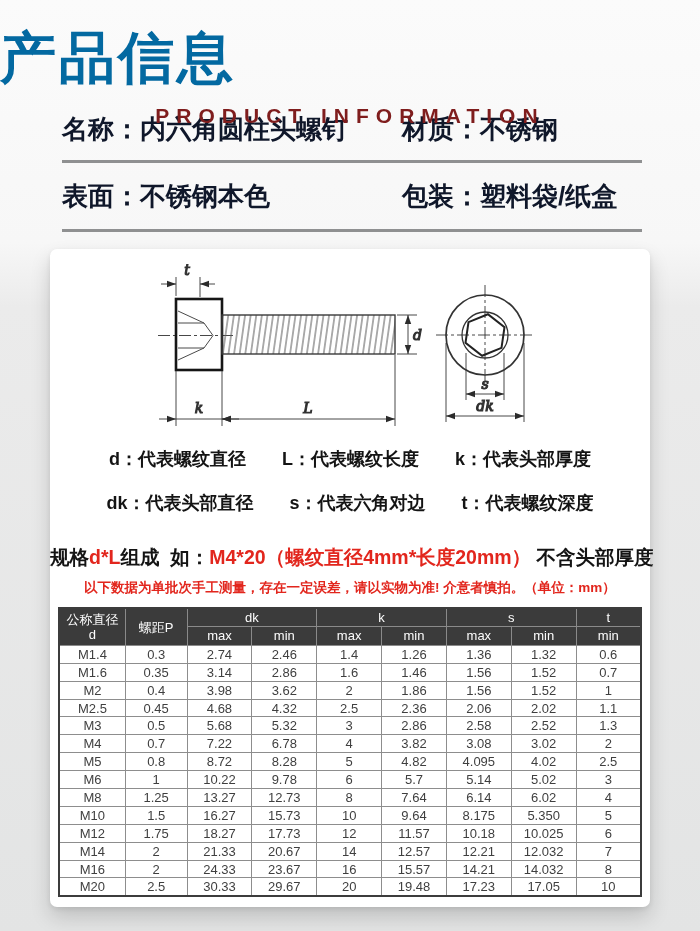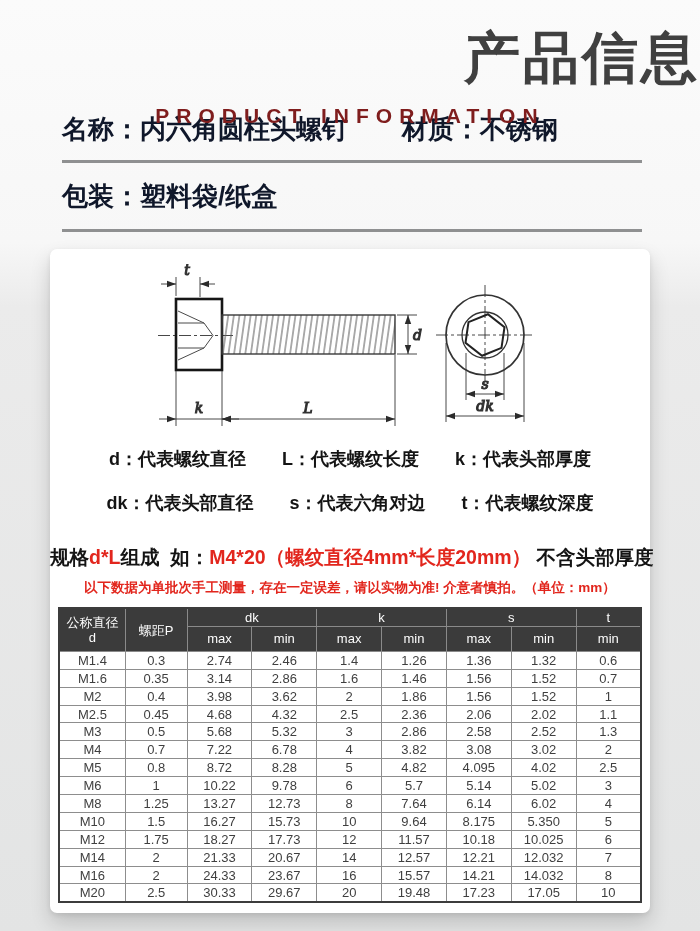--- a/index.html
+++ b/index.html
@@ -4,22 +4,22 @@
 <style>
   * { box-sizing: border-box; }
   html,body { margin:0; padding:0; }
   body {
     width:700px; height:931px; overflow:hidden;
     font-family:"Liberation Sans","DejaVu Sans",sans-serif;
     background:linear-gradient(180deg,#fbfbfb 0%,#f7f7f7 26%,#ebebeb 33%,#e3e4e4 100%);
   }
   .header { position:relative; padding-top:26px; }
   .page-title {
-    margin:0; text-align:right; font-size:56px; letter-spacing:3px;
-    font-weight:800; color:#404040; line-height:1.15;
+    margin:0; text-align:left; font-size:56px; letter-spacing:3px;
+    font-weight:800; color:#0369a1; line-height:1.15;
   }
   .watermark {
     position:absolute; top:104px; left:0; width:100%; text-align:center;
     font-size:21px; letter-spacing:7px; color:#7f1d1d; font-weight:600;
   }
   .info { margin:22px 58px 0 62px; font-size:26px; font-weight:600; color:#0f172a; }
   .info-row { display:grid; grid-template-columns:340px 1fr; white-space:nowrap; }
   .rule { border:none; height:3px; background:#8f9091; margin:13px 0 0 0; }
   .rule2 { margin-top:15px; }
   .info-row.second { margin-top:16px; }
@@ -40,39 +40,40 @@
   .warning { text-align:center; font-size:13.5px; font-weight:700; margin-top:7px; line-height:20px; white-space:nowrap; }
 
   table.spec {
     width:584px; margin:9px auto 0 auto; border-collapse:collapse; table-layout:fixed;
     border:2px solid #3c3c3c; font-size:13px; color:#3f3f3f;
   }
   table.spec col.c1 { width:11.4%; } table.spec col.c2 { width:10.6%; }
   table.spec th, table.spec td { border:1px solid #8d8d8d; text-align:center; padding:0; }
   table.spec thead th { background:#3b3b3b; color:#fdfdfd; border-color:#8a8a8a; font-weight:400; }
   table.spec thead tr.top th { height:18px; font-size:13px; line-height:15px; }
-  table.spec thead tr.sub th { height:25px; font-weight:400; font-size:13px; }
+  table.spec thead tr.sub th { height:19px; font-weight:400; font-size:13px; }
   table.spec thead th.dia { line-height:14px; font-size:12.5px; }
   table.spec tbody td { height:17.9px; background:#fff; line-height:1; }
 </style>
 </head>
 <body>
 
 <div class="header">
   <div class="watermark">PRODUCT INFORMATION</div>
   <h1 class="page-title">产品信息</h1>
 </div>
 
 <div class="info">
   <div class="info-row">
     <span>名称：内六角圆柱头螺钉</span>
     <span>材质：不锈钢</span>
   </div>
   <hr class="rule">
   <div class="info-row second">
+    <span>表面：不锈钢本色</span>
     <span>包装：塑料袋/纸盒</span>
   </div>
   <hr class="rule rule2">
 </div>
 
 <div class="card">
 
   <svg class="diagram" width="600" height="192" viewBox="0 0 600 192">
     <defs>
       <pattern id="threads" width="5.6" height="40" patternUnits="userSpaceOnUse" patternTransform="skewX(-8)">

